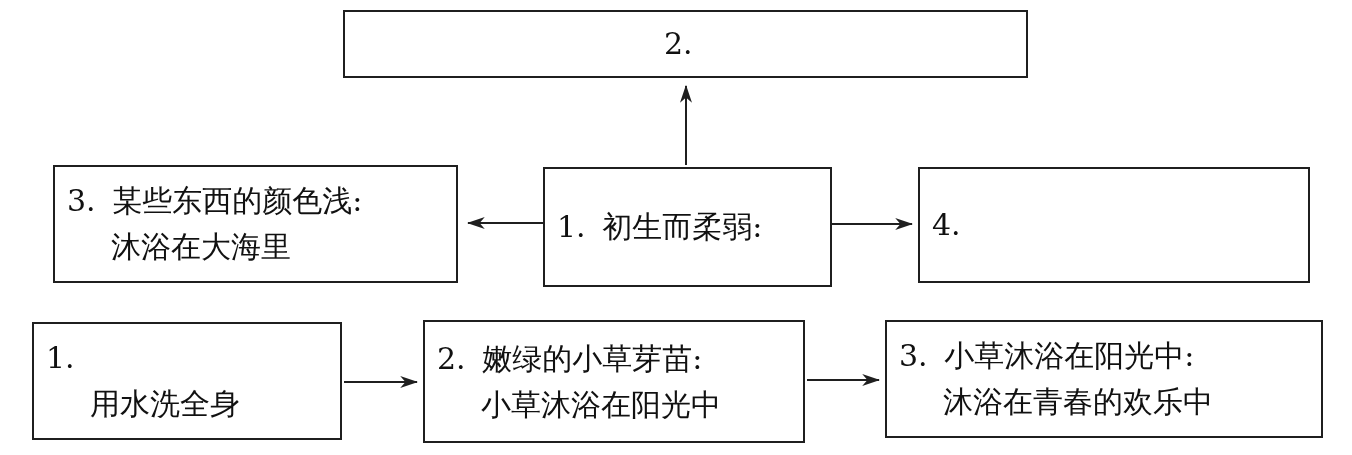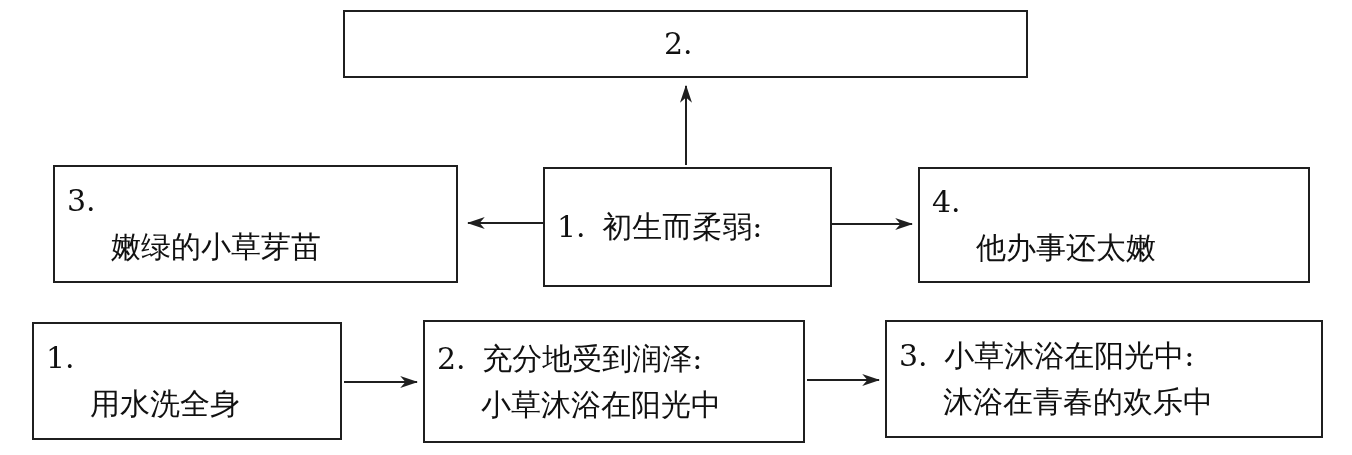--- a/index.html
+++ b/index.html
@@ -67,49 +67,49 @@
 
   <div class="box center-text" id="node-nen-2">
     <div class="l1">
       <span class="num">2.</span>
     </div>
   </div>
 
   <div class="box" id="node-nen-3">
     <div class="l1">
       <span class="num">3.</span>
+      <span>某些东西的颜色浅:</span>
     </div>
-    <div class="l2">嫩绿的小草芽苗</div>
+    <div class="l2">沐浴在大海里</div>
   </div>
 
   <div class="box" id="node-nen-1">
     <div class="l1">
       <span class="num">1.</span>
       <span>初生而柔弱:</span>
     </div>
   </div>
 
   <div class="box" id="node-nen-4">
     <div class="l1">
       <span class="num">4.</span>
     </div>
-    <div class="l2">他办事还太嫩</div>
   </div>
 
   <div class="box" id="node-muyu-1">
     <div class="l1">
       <span class="num">1.</span>
     </div>
     <div class="l2">用水洗全身</div>
   </div>
 
   <div class="box" id="node-muyu-2">
     <div class="l1">
       <span class="num">2.</span>
-      <span>充分地受到润泽:</span>
+      <span>嫩绿的小草芽苗:</span>
     </div>
     <div class="l2">小草沐浴在阳光中</div>
   </div>
 
   <div class="box" id="node-muyu-3">
     <div class="l1">
       <span class="num">3.</span>
       <span>小草沐浴在阳光中:</span>
     </div>
     <div class="l2">沐浴在青春的欢乐中</div>

